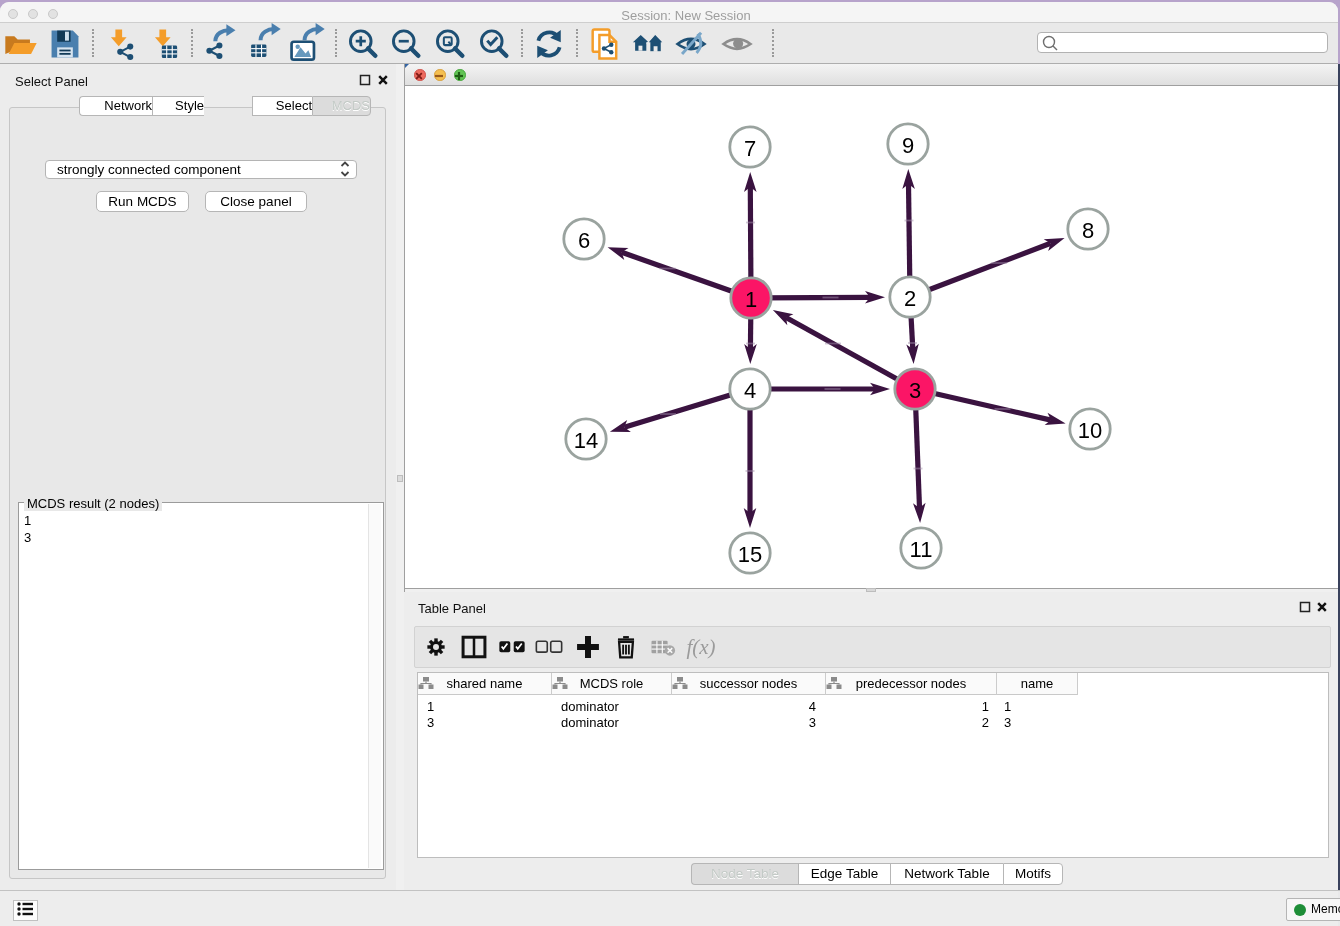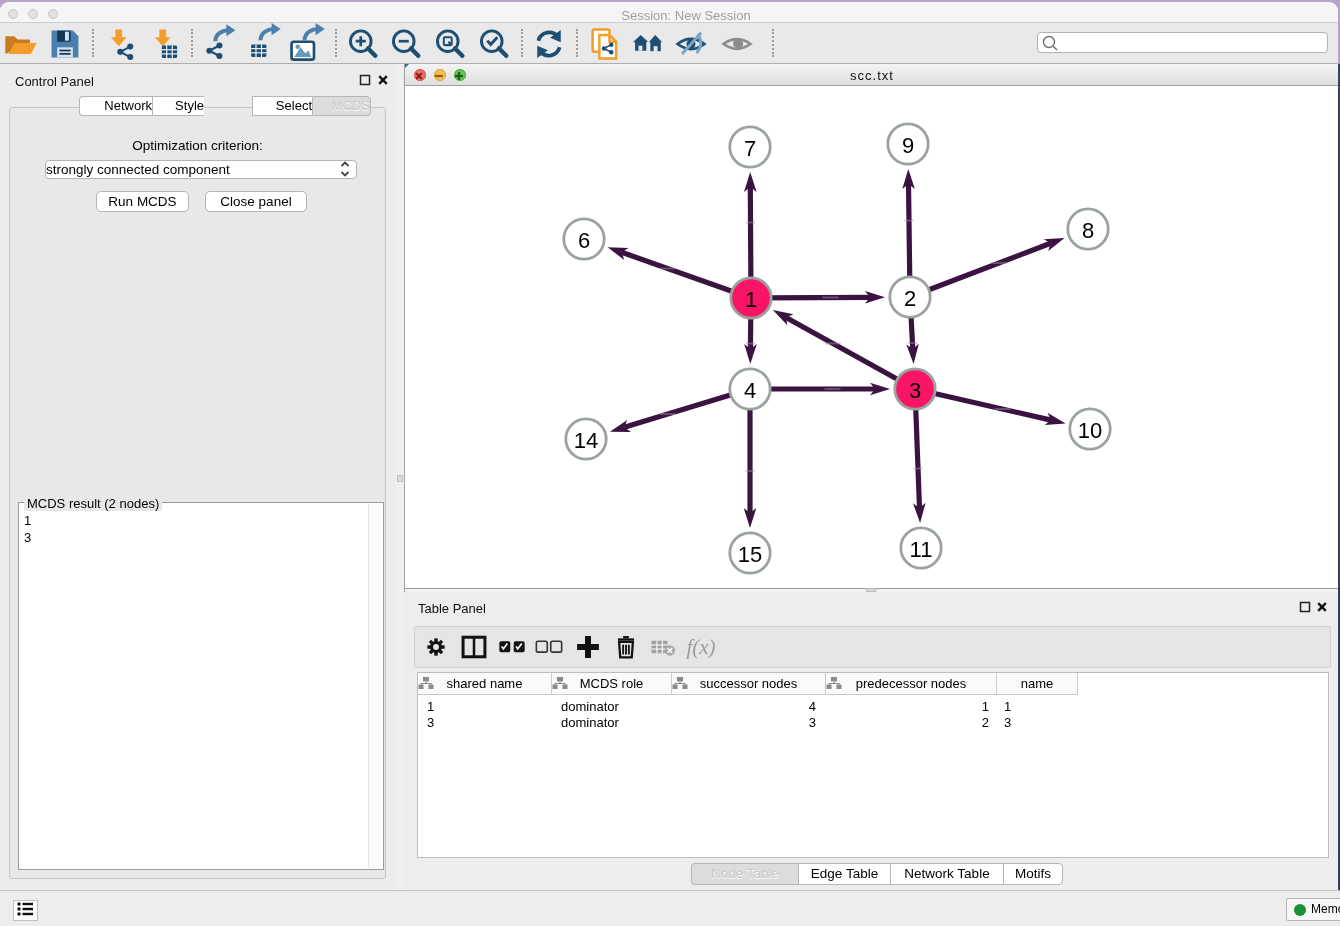--- a/index.html
+++ b/index.html
@@ -15,21 +15,21 @@
 
 #cpanel { position:absolute; left:0; top:64px; width:396px; height:826px; background:#ececec; }
 #cpTitle { position:absolute; left:15px; top:10px; font-size:13px; color:#111; }
 .tabrow { position:absolute; display:flex; z-index:5; }
 .tab { height:20px; line-height:18px; box-sizing:border-box; font-size:13px; text-align:right; background:#fff; border:1px solid #b6b6b6; border-right:none; color:#000; }
 .tab.first { border-radius:4px 0 0 4px; }
 .tab.sel { background:#dcdcdc; color:#c3cac6; border:1px solid #b6b6b6; border-radius:4px; text-shadow:0 1px 0 #fff; }
 .tab.last { border-right:1px solid #b6b6b6; border-radius:0 4px 4px 0; }
 #cpInner { position:absolute; left:9px; top:43px; width:377px; height:772px; background:#e8e8e8; border:1px solid #c6c6c6; border-radius:3px; }
 #optlabel { position:absolute; left:0; top:30px; width:100%; text-align:center; font-size:13.5px; color:#000; }
-#combo { position:absolute; left:35px; top:52px; width:312px; height:19px; background:#fff; border:1px solid #b4b4b4; border-radius:4px; font-size:13.5px; line-height:17px; padding-left:0; color:#000; }
+#combo { position:absolute; left:35px; top:52px; width:312px; height:19px; background:#fff; border:1px solid #b4b4b4; border-radius:4px; font-size:13.5px; line-height:17px; padding-left:11px; color:#000; }
 .btn { position:absolute; height:21px; background:rgba(255,255,255,0.98); border:1px solid #b6b6b6; border-radius:5px; font-size:13.5px; text-align:center; line-height:19px; color:#000; }
 #mcdsbox { position:absolute; left:8px; top:394px; width:366px; height:368px; background:#fff; border:1px solid #9b9b9b; }
 #mcdslabel { position:absolute; left:5px; top:-7px; background:#e8e8e8; padding:0 3px; font-size:13px; color:#000; }
 #mcdstext { position:absolute; left:5px; top:9px; font-size:13px; color:#000; line-height:17px; }
 #mcdssb { position:absolute; right:2px; top:1px; width:13px; height:364px; background:#fafafa; border-left:1px solid #e4e4e4; }
 
 #vdivider { position:absolute; left:396px; top:64px; width:8px; height:826px; background:#f0f0f0; }
 #vdivthumb { position:absolute; left:1px; top:411px; width:6px; height:7px; background:#dcdcdc; border:1px solid #bdbdbd; }
 
 #netwin { position:absolute; left:404px; top:64px; width:934px; height:528px; background:#fff; border-left:1px solid #9f9f9f; }
@@ -69,29 +69,28 @@
   <div class="tsep" style="left:92px;"></div>
   <div class="tsep" style="left:191px;"></div>
   <div class="tsep" style="left:335px;"></div>
   <div class="tsep" style="left:521px;"></div>
   <div class="tsep" style="left:576px;"></div>
   <div class="tsep" style="left:772px;"></div>
   <div id="tbicons"></div>
   <div id="searchbox"></div>
 </div>
 <div id="cpanel">
-  <div id="cpTitle">Control Panel</div>
+  <div id="cpTitle">Select Panel</div>
   <div class="tabrow" style="left:79px; top:32px;">
     <div class="tab first" style="width:73px;">Network</div>
     <div class="tab" style="width:52px;">Style</div>
     <div class="tab" style="width:60px;margin-left:48px;">Select</div>
     <div class="tab sel last" style="width:59px;">MCDS</div>
   </div>
   <div id="cpInner">
-    <div id="optlabel">Optimization criterion:</div>
     <div id="combo">strongly connected component</div>
     <div class="btn" style="left:86px; top:83px; width:93px;"><svg width="91" height="19">
           <text x="45.5" y="14" font-size="13.5" text-anchor="middle" font-family="Liberation Sans,sans-serif">Run MCDS</text>
         </svg></div>
     <div class="btn" style="left:195px; top:83px; width:102px;"><svg width="100" height="19">
           <text x="50" y="14" font-size="13.5" text-anchor="middle" font-family="Liberation Sans,sans-serif">Close panel</text>
         </svg></div>
     <div id="mcdsbox">
       <div id="mcdslabel">MCDS result (2 nodes)</div>
       <div id="mcdstext">1<br>3</div>
@@ -101,21 +100,20 @@
 </div>
 <div id="vdivider">
     <div id="vdivthumb"></div>
   </div>
 <div id="netwin">
     <div style="position:absolute;left:0;top:0;width:0;height:0;border-left:4px solid #3465a4;border-bottom:4px solid transparent;z-index:3;"></div>
   <div id="nettitle">
     <div class="mac" style="left:9px; background:#ed6a5e; border:1px solid #d0504a;"></div>
     <div class="mac" style="left:29px; background:#f5bf4f; border:1px solid #d8a03c;"></div>
     <div class="mac" style="left:49px; background:#61c454; border:1px solid #46a73c;"></div>
-    <div id="nettitletext">scc.txt</div>
   </div>
   <div id="netbottom">
       <div style="position:absolute;left:461px;top:-1px;width:10px;height:4px;background:#d8d8d8;border:1px solid #bdbdbd;"></div>
     </div>
 </div>
 <div id="tpanel">
   <div id="tpTitle">Table Panel</div>
   <div id="ttoolbar"></div>
   <div id="ttable">
     <div id="thead">

